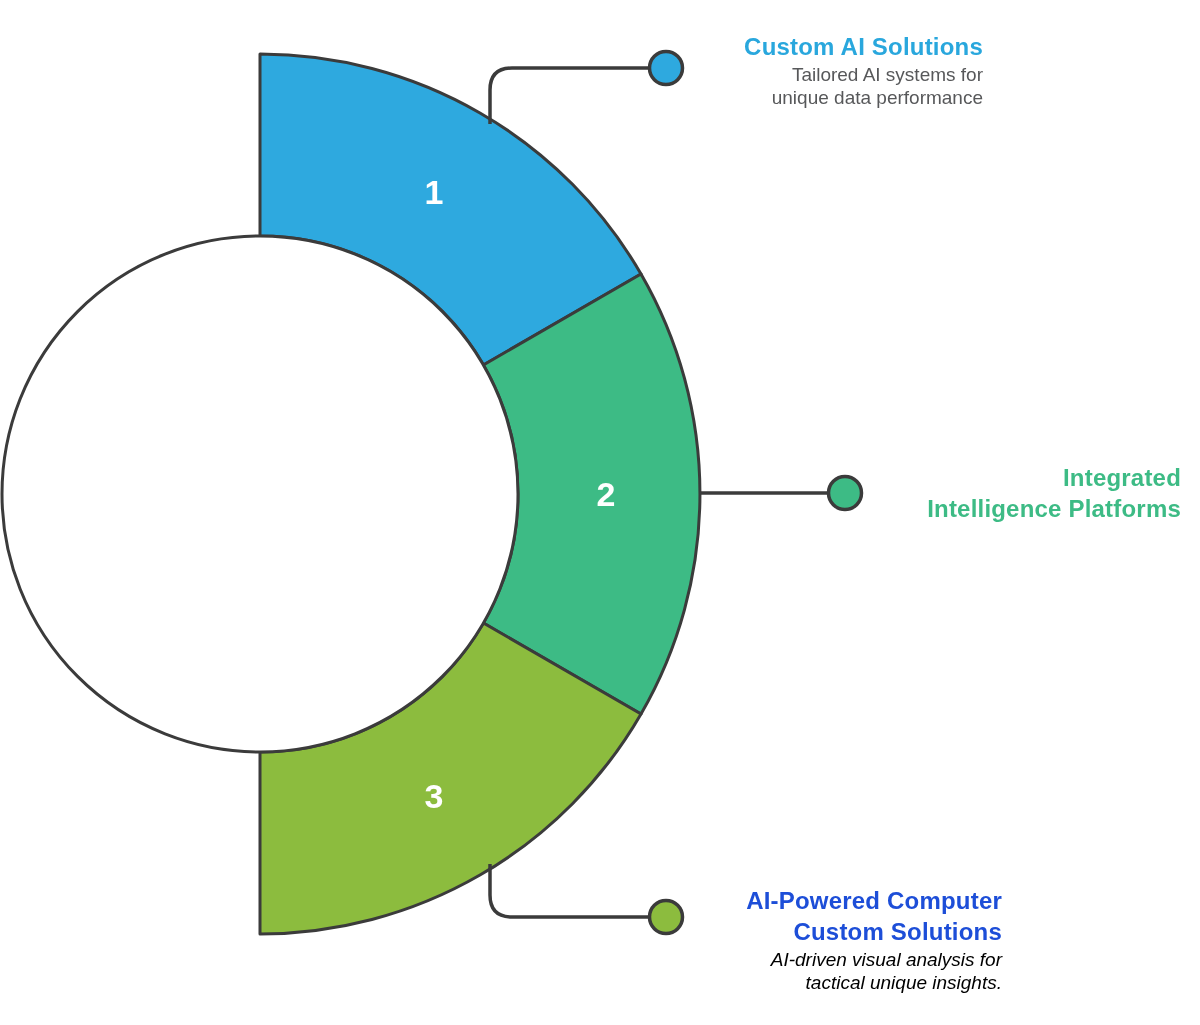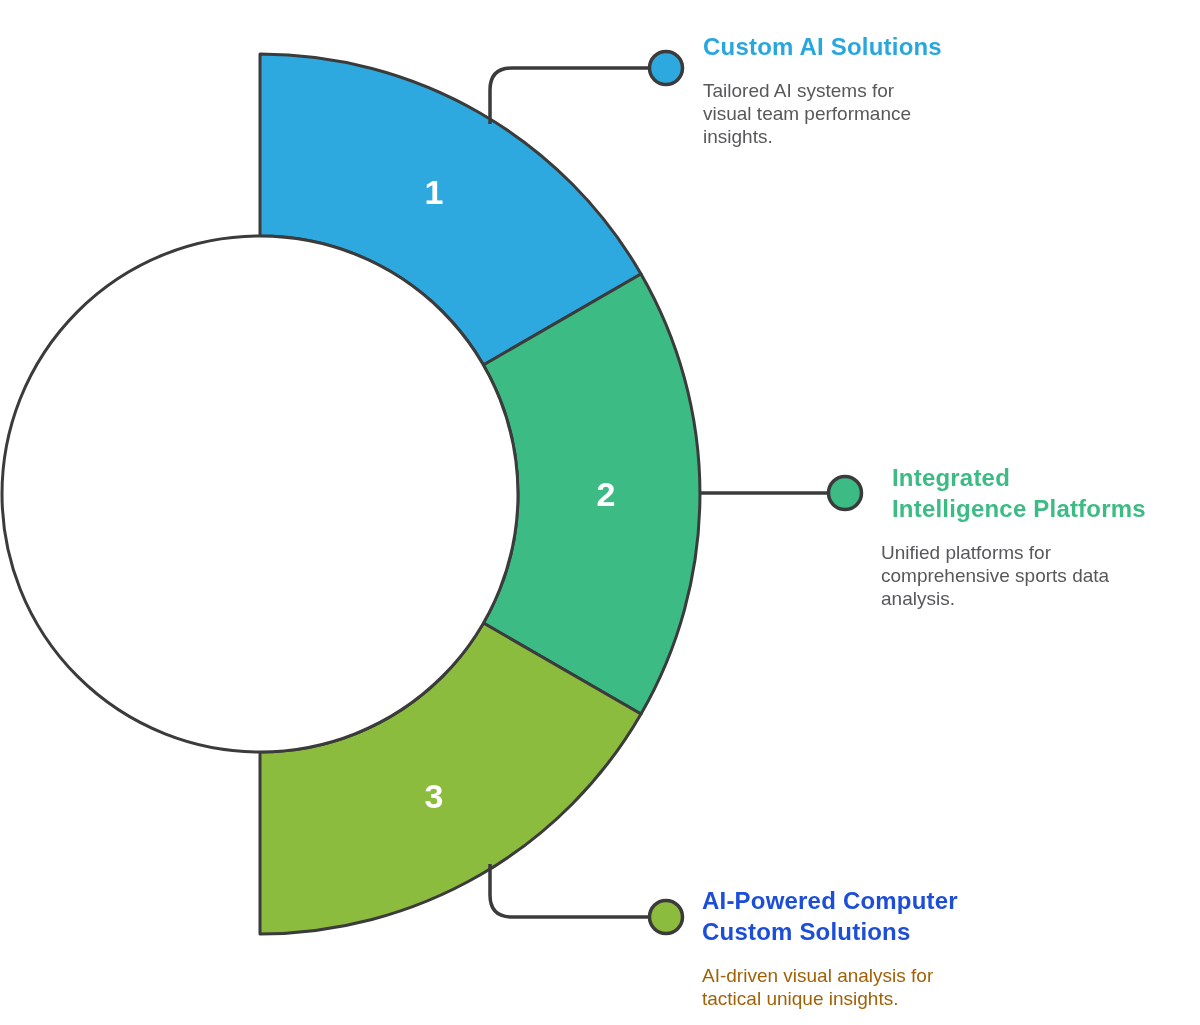--- a/index.html
+++ b/index.html
@@ -38,29 +38,30 @@
     stroke-width: 3.5;
   }
   .num {
     font-family: "Liberation Sans", sans-serif;
     font-size: 34px;
     font-weight: 700;
     text-anchor: middle;
   }
   .callout {
     position: absolute;
+    text-align: right;
   }
   .callout .title {
     font-size: 24px;
     font-weight: 700;
     line-height: 31px;
     letter-spacing: 0.2px;
   }
   .callout .desc {
-    margin-top: 17px;
+    margin-top: 1px;
     font-size: 19px;
     line-height: 23px;
     font-weight: 400;
   }
   .callout-1 { left: 703px; top: 31px;  width: 280px; }
   .callout-2 { left: 881px; top: 462px; width: 300px; }
   .callout-3 { left: 702px; top: 885px; width: 300px; }
 </style>
 </head>
 <body>
@@ -88,41 +89,35 @@
     <text class="num" x="434" y="808" fill="#ffffff">3</text>
   </svg>
 
   <div class="callout callout-1">
     <div class="title" style="color: rgb(41, 167, 221);">
       <div>Custom AI Solutions</div>
       <div></div>
     </div>
     <div class="desc" style="color: rgb(87, 88, 90);">
       <div>Tailored AI systems for</div>
-      <div>visual team performance</div>
-      <div>insights.</div>
+      <div>unique data performance</div>
     </div>
   </div>
 
   <div class="callout callout-2">
     <div class="title" style="color: rgb(61, 187, 133); margin-left: 11px;">
       <div>Integrated</div>
       <div>Intelligence Platforms</div>
     </div>
-    <div class="desc" style="color: rgb(87, 88, 90);">
-      <div>Unified platforms for</div>
-      <div>comprehensive sports data</div>
-      <div>analysis.</div>
-    </div>
   </div>
 
   <div class="callout callout-3">
     <div class="title" style="color: #1d4ed8;">
       <div>AI-Powered Computer</div>
       <div>Custom Solutions</div>
     </div>
-    <div class="desc" style="color: #a16207;">
+    <div class="desc" style="color: #000000; font-style: italic;">
       <div>AI-driven visual analysis for</div>
       <div>tactical unique insights.</div>
     </div>
   </div>
 
 </div>
 
 </body></html>

